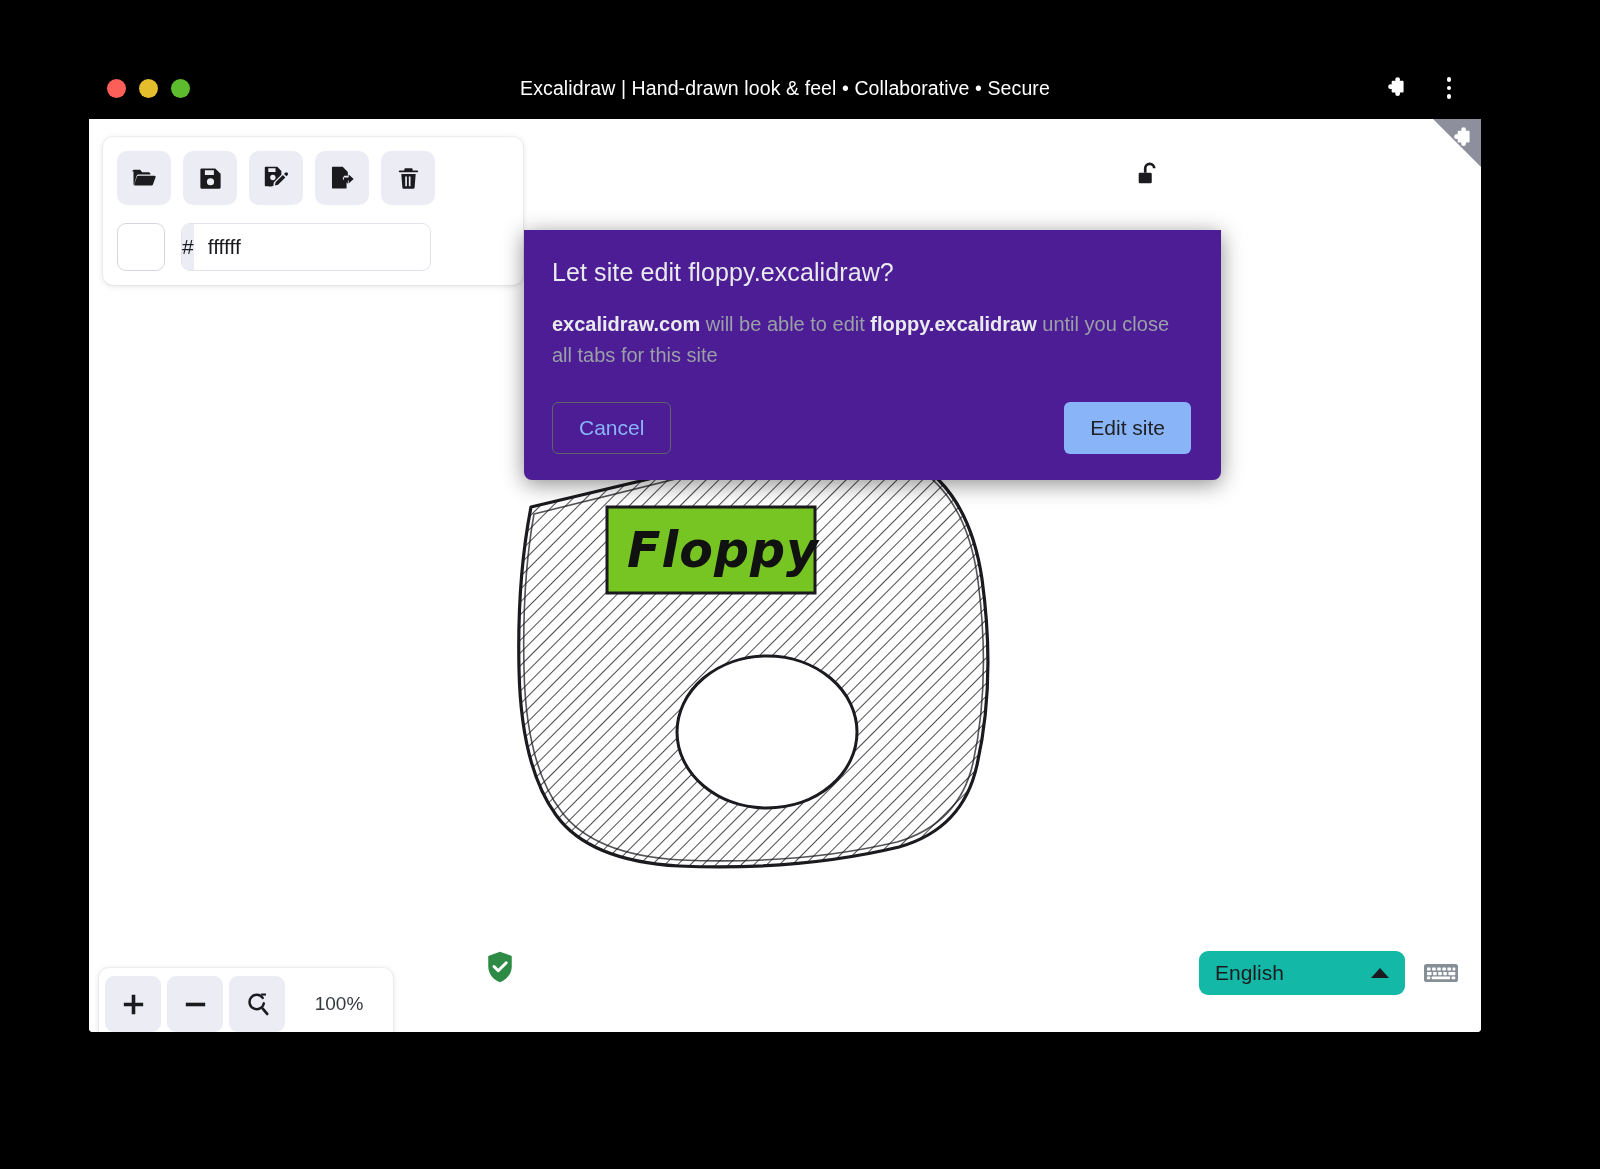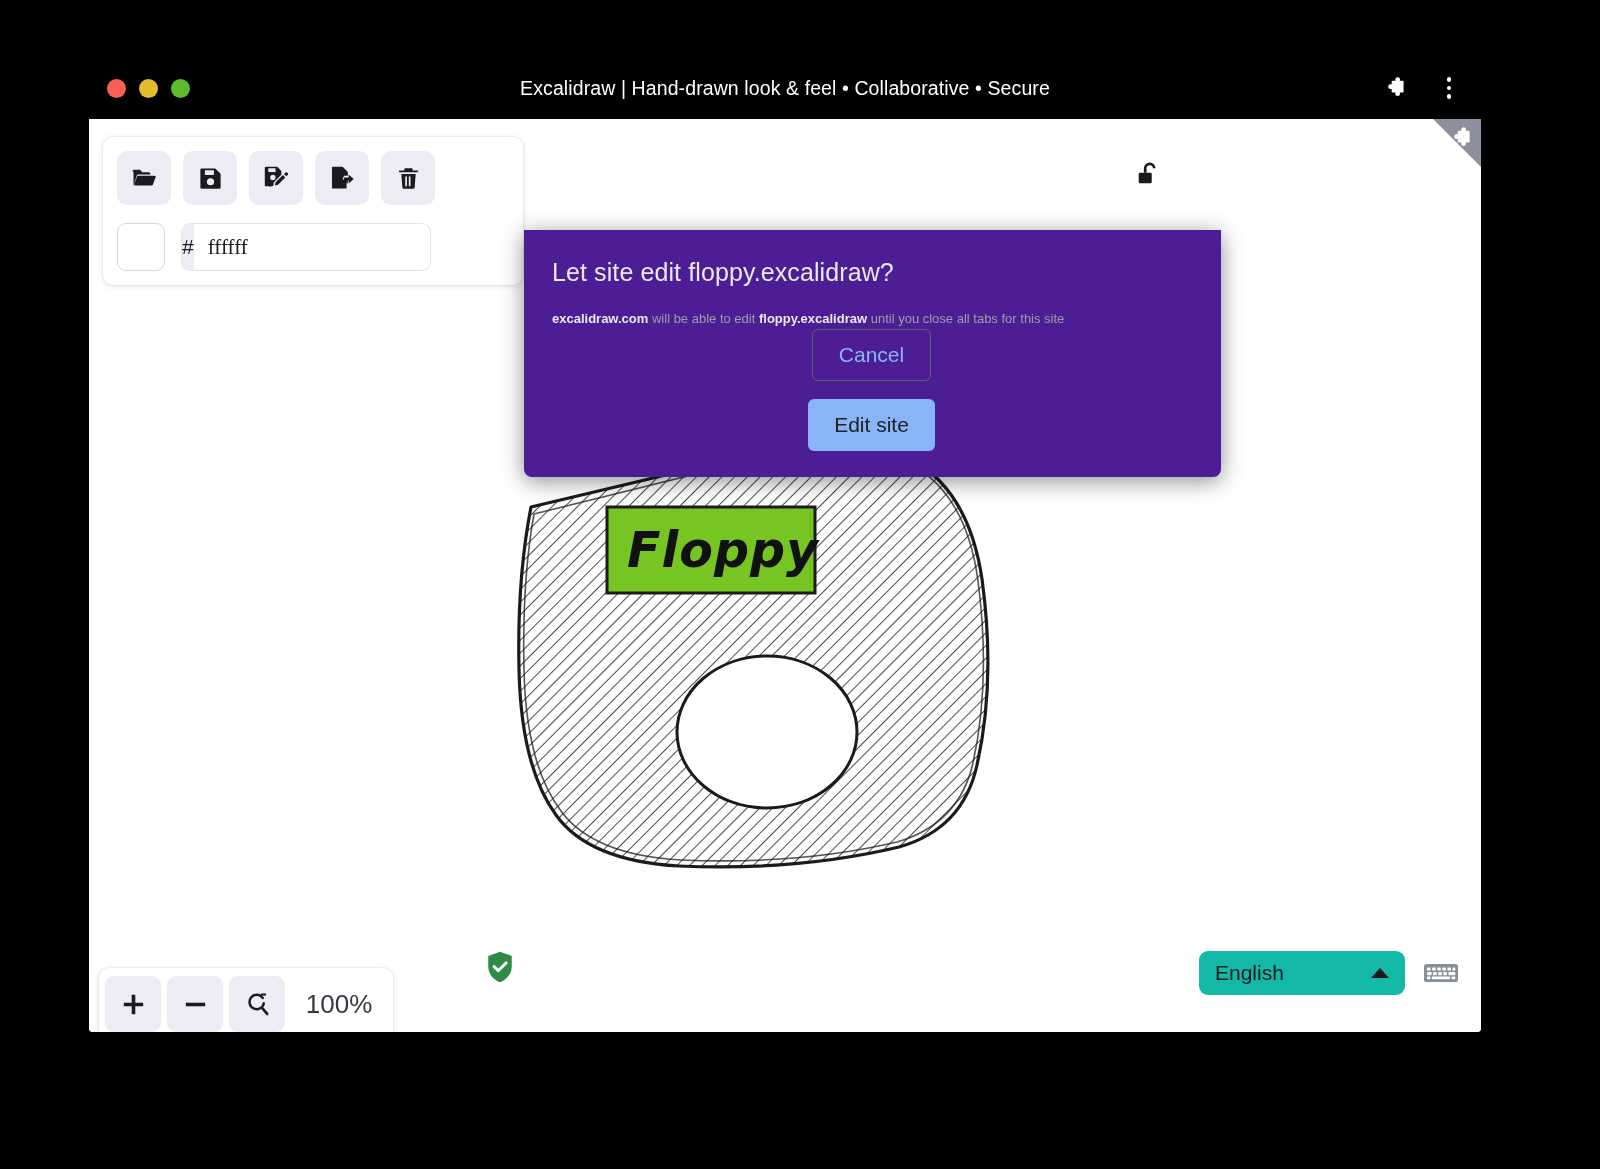--- a/index.html
+++ b/index.html
@@ -200,21 +200,21 @@
     font-weight: 400;
   }
   #hex-value {
     flex: 1;
     border: none;
     outline: none;
     height: 100%;
     padding: 0 14px;
     font-size: 21px;
     color: #1b1b1f;
-    font-family: Liberation Serif, serif;
+    font-family: Liberation Sans, sans-serif;
     background: transparent;
   }
 
   
   #lock-btn {
     position: absolute;
     left: 1036px;
     top: 32px;
     width: 48px;
     height: 48px;
@@ -255,21 +255,21 @@
     background: #ececf4;
     border: none;
     display: flex;
     align-items: center;
     justify-content: center;
     cursor: pointer;
   }
   #zoom-level {
     min-width: 96px;
     text-align: center;
-    font-size: 26px;
+    font-size: 19px;
     color: #343a40;
     cursor: pointer;
     user-select: none;
   }
 
   #shield-badge {
     position: absolute;
     left: 396px;
     bottom: 44px;
     cursor: pointer;
@@ -328,34 +328,34 @@
   }
   #dialog-title {
     color: #e8eaed;
     font-size: 25px;
     font-weight: 400;
     margin-bottom: 22px;
     letter-spacing: 0.1px;
   }
   #dialog-body {
     color: #9aa0a6;
-    font-size: 13px;
+    font-size: 20px;
     line-height: 1.53;
     max-width: 640px;
+    margin-bottom: 32px;
   }
   #dialog-body b {
     color: #e8eaed;
     font-weight: 700;
   }
   #dialog-actions {
     display: flex;
     justify-content: space-between;
     align-items: center;
-    gap: 18px;
-    flex-direction: column;
+    gap: 6px;
   }
   .dlg-btn {
     height: 52px;
     border-radius: 6px;
     font-size: 21px;
     font-family: "Liberation Sans", sans-serif;
     cursor: pointer;
     padding: 0 26px;
   }
   #btn-cancel {

